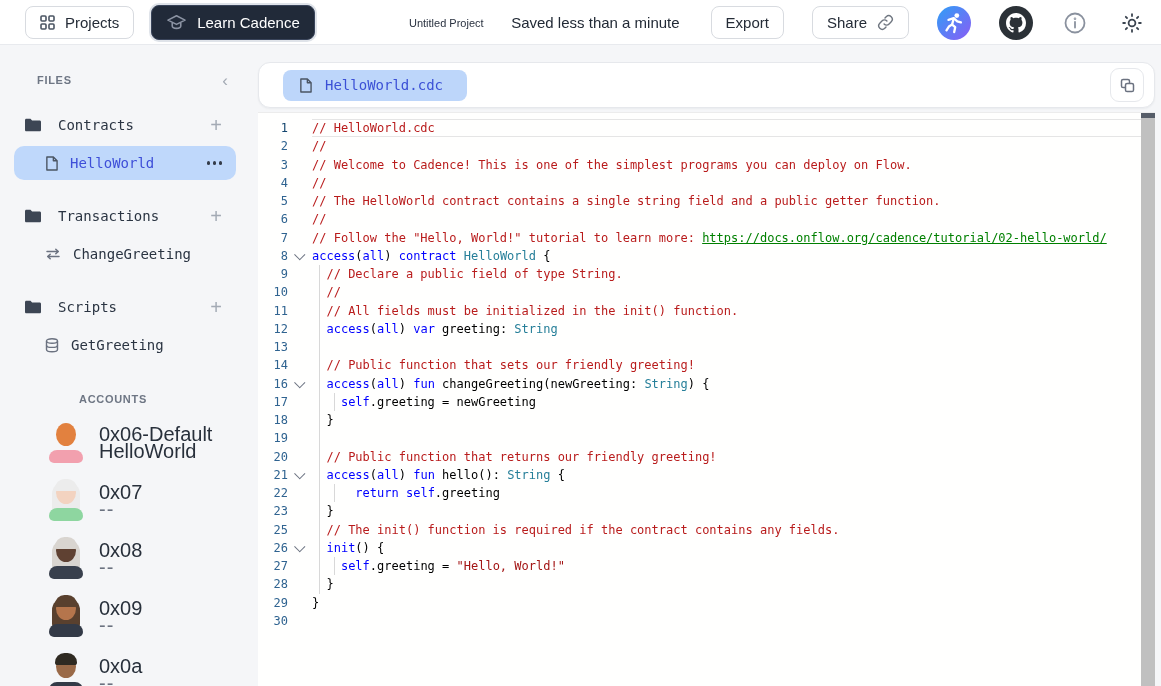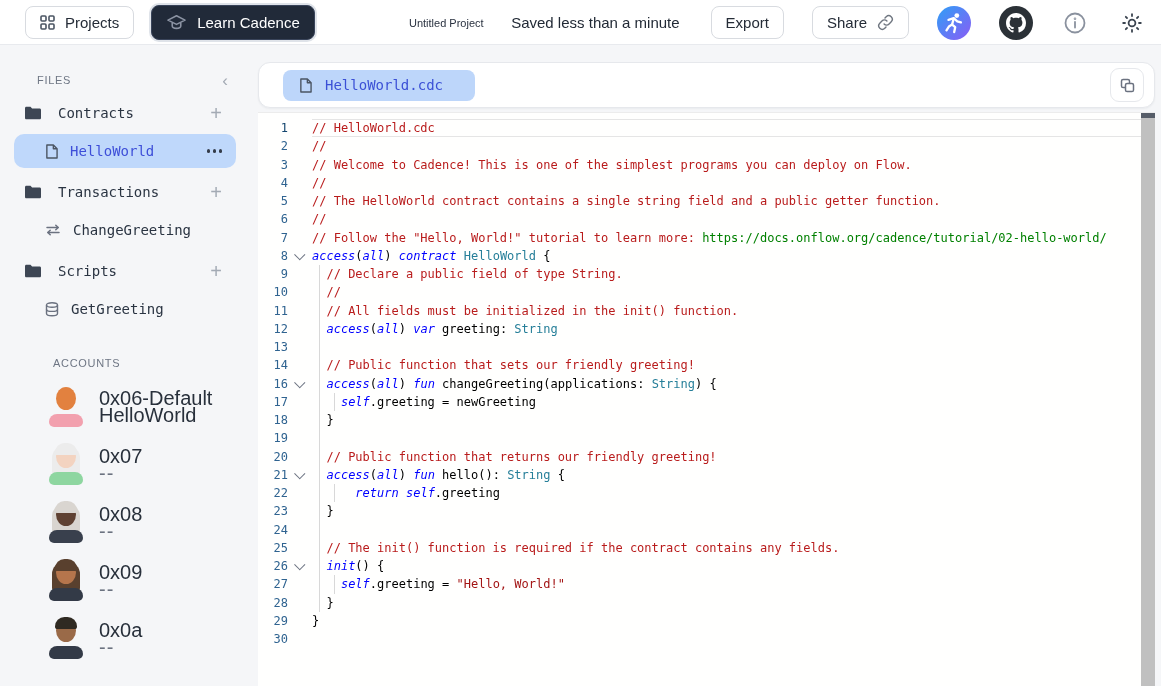--- a/index.html
+++ b/index.html
@@ -17,24 +17,24 @@
   .project-title{position:absolute;left:409px;top:0;height:45px;display:flex;align-items:center;
                  font-size:11px;color:#2a3240;}
   .topbar-right{position:absolute;right:14px;top:0;height:45px;display:flex;align-items:center;gap:28px;justify-content:flex-end;}
   .save-status{font-size:15px;color:#222a36;margin-right:3px;white-space:nowrap;}
   .iconbtn{width:34px;height:34px;border:none;background:transparent;padding:0;display:inline-flex;
            align-items:center;justify-content:center;cursor:pointer;border-radius:50%;}
 
   
   .sidebar{position:absolute;top:45px;left:0;bottom:0;width:250px;box-sizing:border-box;padding-top:26px;}
   .side-header-row{display:flex;align-items:center;padding:0 22px 0 25px;height:18px;}
-  .side-header{font-size:11px;font-weight:400;letter-spacing:.7px;color:#6e7684;padding-left:12px;}
+  .side-header{font-size:11px;font-weight:700;letter-spacing:.7px;color:#6e7684;padding-left:12px;}
   .collapse{margin-left:auto;color:#a3aab4;font-size:17px;line-height:1;cursor:pointer;}
   .tree-section{margin-top:2px;}
-  .folder-row{display:flex;align-items:center;height:36px;padding:0 28px 0 25px;margin-top:6px;}
+  .folder-row{display:flex;align-items:center;height:36px;padding:0 28px 0 25px;margin-top:18px;}
   .folder-row .lbl{margin-left:17px;font-family:"DejaVu Sans Mono","Liberation Mono",monospace;
                    font-size:14px;color:#2a3442;}
   .plus{margin-left:auto;color:#a3aab4;font-size:20px;font-weight:300;line-height:1;cursor:pointer;}
   .file-item{display:flex;align-items:center;height:34px;margin:3px 14px;padding:0 14px 0 31px;border-radius:10px;}
   .file-item .lbl{margin-left:12px;font-family:"DejaVu Sans Mono","Liberation Mono",monospace;
                   font-size:14px;color:#2a3442;}
   .file-item.sel{background:#bfd8fb;}
   .file-item.sel .lbl{color:#3d4ed8;}
   .menu-dots{margin-left:auto;display:flex;gap:2.5px;cursor:pointer;}
   .menu-dots i{width:3.5px;height:3.5px;border-radius:50%;background:#343c4a;display:block;}
@@ -48,40 +48,40 @@
   .av-back{position:absolute;top:2px;left:5px;width:28px;height:32px;border-radius:12px 12px 6px 6px;}
   .av-head{position:absolute;top:1px;left:9px;width:20px;height:23px;border-radius:50%;}
   .av-top{position:absolute;top:-1px;left:8px;width:22px;height:12px;border-radius:11px 11px 3px 3px;}
   .av-shoulders{position:absolute;bottom:0;left:2px;width:34px;height:13px;border-radius:8px 8px 5px 5px;}
 
   
   .main{position:absolute;left:258px;top:62px;right:6px;bottom:0;}
   .tab-card{position:relative;height:46px;background:#fff;border:1px solid #e6e8ec;border-radius:12px;
             box-shadow:0 1px 2px rgba(20,30,50,.05);display:flex;align-items:center;box-sizing:border-box;
             padding:0 10px 0 24px;}
-  .tab{display:inline-flex;align-items:center;gap:13px;height:31px;padding:0 32px 0 16px;border-radius:8px;
+  .tab{display:inline-flex;align-items:center;gap:13px;height:31px;padding:0 24px 0 16px;border-radius:8px;
        background:#bdd6fa;cursor:pointer;}
   .tab .tab-lbl{font-family:"DejaVu Sans Mono","Liberation Mono",monospace;font-size:14px;color:#3b50d6;}
   .copy-btn{margin-left:auto;width:34px;height:34px;background:#fff;border:1px solid #e6e8ec;border-radius:9px;
             display:flex;align-items:center;justify-content:center;cursor:pointer;}
   .editor{position:absolute;left:0;top:50px;right:0;bottom:0;background:#fffffe;border-top:1px solid #ececec;
           overflow:hidden;font-family:"DejaVu Sans Mono","Liberation Mono",monospace;font-size:12px;}
   .code-lines{padding-top:6px;}
   .code-line{display:flex;height:18.25px;line-height:18.25px;}
   .line-number{width:30px;text-align:right;color:#2f6390;flex:none;user-select:none;cursor:pointer;}
   .line-number.active{color:#13456e;}
   .fold-col{width:24px;flex:none;display:flex;align-items:center;justify-content:center;cursor:pointer;}
   .fold-chevron{width:6.5px;height:6.5px;border-right:1.4px solid #6b7280;border-bottom:1.4px solid #6b7280;
                 transform:rotate(45deg) translate(-1px,-1px);}
   .line-content{flex:1;position:relative;white-space:pre;color:#000;cursor:text;}
   .line-content.active{box-shadow:inset 0 1px 0 #e5e5e5, inset 0 -1px 0 #e5e5e5;}
   .ig{position:absolute;top:0;bottom:0;width:1px;background:#d8d8d8;}
-  .tk-com{color:#b91c1c;} .tk-kw{color:#0000ff;font-style:italic;} .tk-typ{color:#267f99;}
+  .tk-com{color:#b91c1c;} .tk-kw{color:#0000ff;} .tk-typ{color:#267f99;}
   .tk-str{color:#a31515;} .tk-def{color:#000000;}
-  .tk-link{color:#008000;cursor:pointer;}
+  .tk-link{color:#008000;text-decoration:underline;cursor:pointer;}
   .scrollbar{position:absolute;top:0;right:0;width:14px;bottom:0;background:#c0c0c0;cursor:pointer;}
   .sb-marker{height:5px;background:#565d68;}
 </style>
 </head>
 <body>
 
 <div class="app">
 
   <header class="topbar">
     <button class="btn">
@@ -241,21 +241,21 @@
               <svg width="14" height="15" viewBox="0 0 14 15" fill="none" stroke="#6b7280" stroke-width="1.4">
                 <ellipse cx="7" cy="3" rx="5.5" ry="2.2"></ellipse>
                 <path d="M1.5 3v8.5c0 1.2 2.5 2.2 5.5 2.2s5.5-1 5.5-2.2V3"></path>
                 <path d="M1.5 7.2c0 1.2 2.5 2.2 5.5 2.2s5.5-1 5.5-2.2"></path>
               </svg>
             </span>
             <span class="lbl">GetGreeting</span>
           </div>
         </div>
       </div>
-    <div class="side-header-row accounts-header" style="padding-left:41px;">
+    <div class="side-header-row accounts-header" style="padding-left:41px;margin-left:26px;">
       <span class="side-header">ACCOUNTS</span>
     </div>
     <div id="accounts-list" class="accounts-list">
         <div class="account-row">
           <div class="avatar">
             <div class="av-head" style="background: rgb(226, 129, 63);"></div>
             <div class="av-shoulders" style="background: rgb(242, 160, 174);"></div>
           </div>
           <div class="acct-text">
             <div class="acct-address">0x06-Default</div>
@@ -404,21 +404,21 @@
           <div class="code-line">
             <div class="line-number">14</div>
             <div class="fold-col"></div>
             <div class="line-content"><div class="ig" style="left: 7px;"></div><span class="tk-def">  </span><span class="tk-com">// Public function that sets our friendly greeting!</span></div>
           </div>
           <div class="code-line">
             <div class="line-number">16</div>
             <div class="fold-col">
               <span class="fold-chevron"></span>
             </div>
-            <div class="line-content"><div class="ig" style="left: 7px;"></div><span class="tk-def">  </span><span class="tk-kw">access</span><span class="tk-def">(</span><span class="tk-kw">all</span><span class="tk-def">) </span><span class="tk-kw">fun</span><span class="tk-def"> changeGreeting(applications: </span><span class="tk-typ">String</span><span class="tk-def">) {</span></div>
+            <div class="line-content"><div class="ig" style="left: 7px;"></div><span class="tk-def">  </span><span class="tk-kw">access</span><span class="tk-def">(</span><span class="tk-kw">all</span><span class="tk-def">) </span><span class="tk-kw">fun</span><span class="tk-def"> changeGreeting(newGreeting: </span><span class="tk-typ">String</span><span class="tk-def">) {</span></div>
           </div>
           <div class="code-line">
             <div class="line-number">17</div>
             <div class="fold-col"></div>
             <div class="line-content"><div class="ig" style="left: 7px;"></div><div class="ig" style="left: 22px;"></div><span class="tk-def">    </span><span class="tk-kw">self</span><span class="tk-def">.greeting = newGreeting</span></div>
           </div>
           <div class="code-line">
             <div class="line-number">18</div>
             <div class="fold-col"></div>
             <div class="line-content"><div class="ig" style="left: 7px;"></div><span class="tk-def">  }</span></div>
@@ -444,25 +444,20 @@
             <div class="line-number">22</div>
             <div class="fold-col"></div>
             <div class="line-content"><div class="ig" style="left: 7px;"></div><div class="ig" style="left: 22px;"></div><span class="tk-def">      </span><span class="tk-kw">return</span><span class="tk-def"> </span><span class="tk-kw">self</span><span class="tk-def">.greeting</span></div>
           </div>
           <div class="code-line">
             <div class="line-number">23</div>
             <div class="fold-col"></div>
             <div class="line-content"><div class="ig" style="left: 7px;"></div><span class="tk-def">  }</span></div>
           </div>
           <div class="code-line">
-            <div class="line-number">24</div>
-            <div class="fold-col"></div>
-            <div class="line-content"><div class="ig" style="left: 7px;"></div></div>
-          </div>
-          <div class="code-line">
             <div class="line-number">25</div>
             <div class="fold-col"></div>
             <div class="line-content"><div class="ig" style="left: 7px;"></div><span class="tk-def">  </span><span class="tk-com">// The init() function is required if the contract contains any fields.</span></div>
           </div>
           <div class="code-line">
             <div class="line-number">26</div>
             <div class="fold-col">
               <span class="fold-chevron"></span>
             </div>
             <div class="line-content"><div class="ig" style="left: 7px;"></div><span class="tk-def">  </span><span class="tk-kw">init</span><span class="tk-def">() {</span></div>

